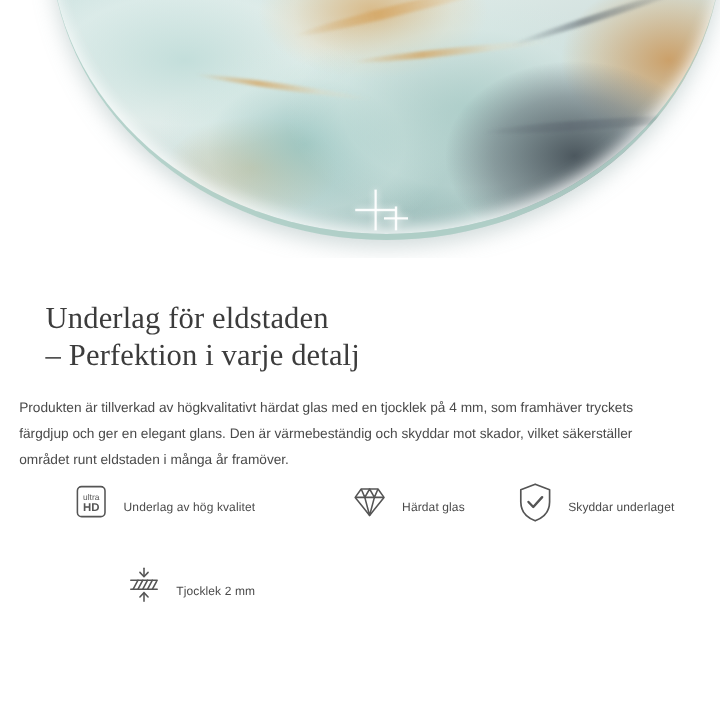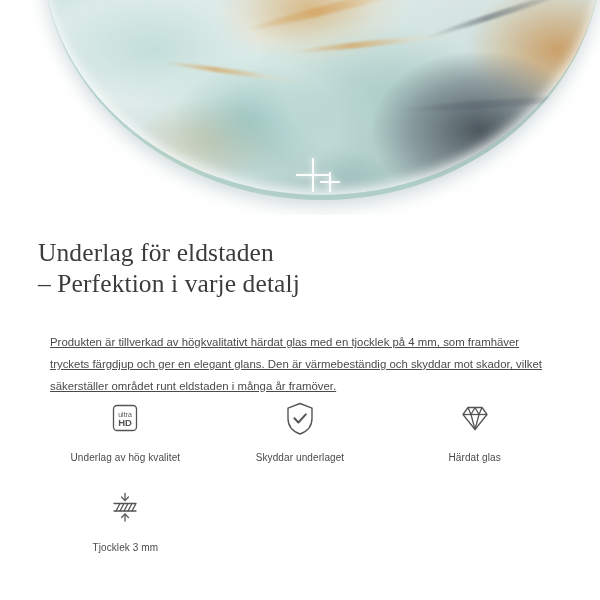--- a/index.html
+++ b/index.html
@@ -97,58 +97,57 @@
   }
   .sparkle::before { left: 50%; top: 0; width: 2px; height: 100%; transform: translateX(-50%); }
   .sparkle::after { top: 50%; left: 0; height: 2px; width: 100%; transform: translateY(-50%); }
   .sp1 { left: 296px; top: 158px; width: 34px; height: 34px; }
   .sp2 { left: 320px; top: 172px; width: 20px; height: 20px; }
 
   
   .content {
     position: absolute;
     left: 0;
-    top: 215px;
+    top: 227px;
     width: 600px;
   }
   .headline {
     margin: 0;
     padding: 22px 38px 0 38px;
     font-family: "Liberation Serif", serif;
     font-weight: 400;
     font-size: 25.5px;
     line-height: 31px;
     color: #3c3c3c;
     letter-spacing: 0.1px;
   }
   .headline .line { display: block; white-space: pre; }
 
   .body-copy {
-    margin: 14px;
-    padding: 18px 38px 0 36px;
+    margin: 0;
+    padding: 18px 38px 0 16px;
     font-size: 11.4px;
     line-height: 22px;
     color: #4a4a4a;
     max-width: 560px;
-    text-decoration: underline;
   }
 
   
   .features {
     position: absolute;
     left: 38px;
     top: 395px;
     width: 524px;
     display: grid;
     grid-template-columns: repeat(3, 1fr);
     row-gap: 22px;
   }
   .feature {
     display: flex;
-    flex-direction: column;
+    flex-direction: row;
     align-items: center;
     justify-content: flex-end;
   }
   .feature-icon {
     width: 54px;
     height: 48px;
     display: flex;
     align-items: center;
     justify-content: center;
   }
@@ -197,54 +196,54 @@
           <rect x="8.5" y="5.5" width="23" height="25" rx="3.5" fill="none" stroke="#555" stroke-width="1.3"></rect>
           <text x="20" y="16.5" text-anchor="middle" font-family="Liberation Sans, sans-serif" font-size="7" fill="#555">ultra</text>
           <text x="20" y="26" text-anchor="middle" font-family="Liberation Sans, sans-serif" font-size="9.5" font-weight="bold" fill="#555">HD</text>
         </svg>
       </span>
       <span class="feature-label">Underlag av hög kvalitet</span>
     </div>
 
     <div class="feature">
       <span class="feature-icon">
-        <svg width="36" height="40" viewBox="0 0 36 40">
-          <path d="M18 4.5 L30 9.2 v10.2 c0 7.8-5.1 13-12 15.6 -6.9-2.6-12-7.8-12-15.6 V9.2z" fill="none" stroke="#555" stroke-width="1.4" stroke-linejoin="round"></path>
-          <path d="M12.4 19.3 l4 4.2 7.4-8.2" fill="none" stroke="#555" stroke-width="2" stroke-linecap="round" stroke-linejoin="round"></path>
-        </svg>
-      </span>
-      <span class="feature-label">Skyddar underlaget</span>
-    </div>
-
-    <div class="feature">
-      <span class="feature-icon">
         <svg width="40" height="34" viewBox="0 0 40 34">
           <g fill="none" stroke="#555" stroke-width="1.3" stroke-linejoin="round">
             <path d="M8 12.5 L13 5.5 h14 l5 7 -12 15z"></path>
             <path d="M8 12.5 h24"></path>
             <path d="M13 5.5 l3 7 4-7 4 7 3-7"></path>
             <path d="M16 12.5 L20 27.5 L24 12.5"></path>
           </g>
         </svg>
       </span>
       <span class="feature-label">Härdat glas</span>
+    </div>
+
+    <div class="feature">
+      <span class="feature-icon">
+        <svg width="36" height="40" viewBox="0 0 36 40">
+          <path d="M18 4.5 L30 9.2 v10.2 c0 7.8-5.1 13-12 15.6 -6.9-2.6-12-7.8-12-15.6 V9.2z" fill="none" stroke="#555" stroke-width="1.4" stroke-linejoin="round"></path>
+          <path d="M12.4 19.3 l4 4.2 7.4-8.2" fill="none" stroke="#555" stroke-width="2" stroke-linecap="round" stroke-linejoin="round"></path>
+        </svg>
+      </span>
+      <span class="feature-label">Skyddar underlaget</span>
     </div>
 
 
     <div class="feature">
       <span class="feature-icon">
         <svg width="40" height="38" viewBox="0 0 40 38">
           <g stroke="#555" stroke-width="1.3" fill="none" stroke-linecap="round">
             <path d="M20 3.5 v6.5"></path>
             <path d="M16.6 7 L20 10.6 L23.4 7"></path>
             <path d="M20 31 v-6.5"></path>
             <path d="M16.6 27.5 L20 23.9 L23.4 27.5"></path>
             <path d="M9 13.5 H31"></path>
             <path d="M9 21 H31"></path>
             <path d="M11 21 L15 13.5 M15 21 L19 13.5 M19 21 L23 13.5 M23 21 L27 13.5 M27 21 L30.5 14.4"></path>
           </g>
         </svg>
       </span>
-      <span class="feature-label">Tjocklek 3 mm</span>
+      <span class="feature-label">Tjocklek 2 mm</span>
     </div>
 
   </div>
 </div>
 
 </body></html>

